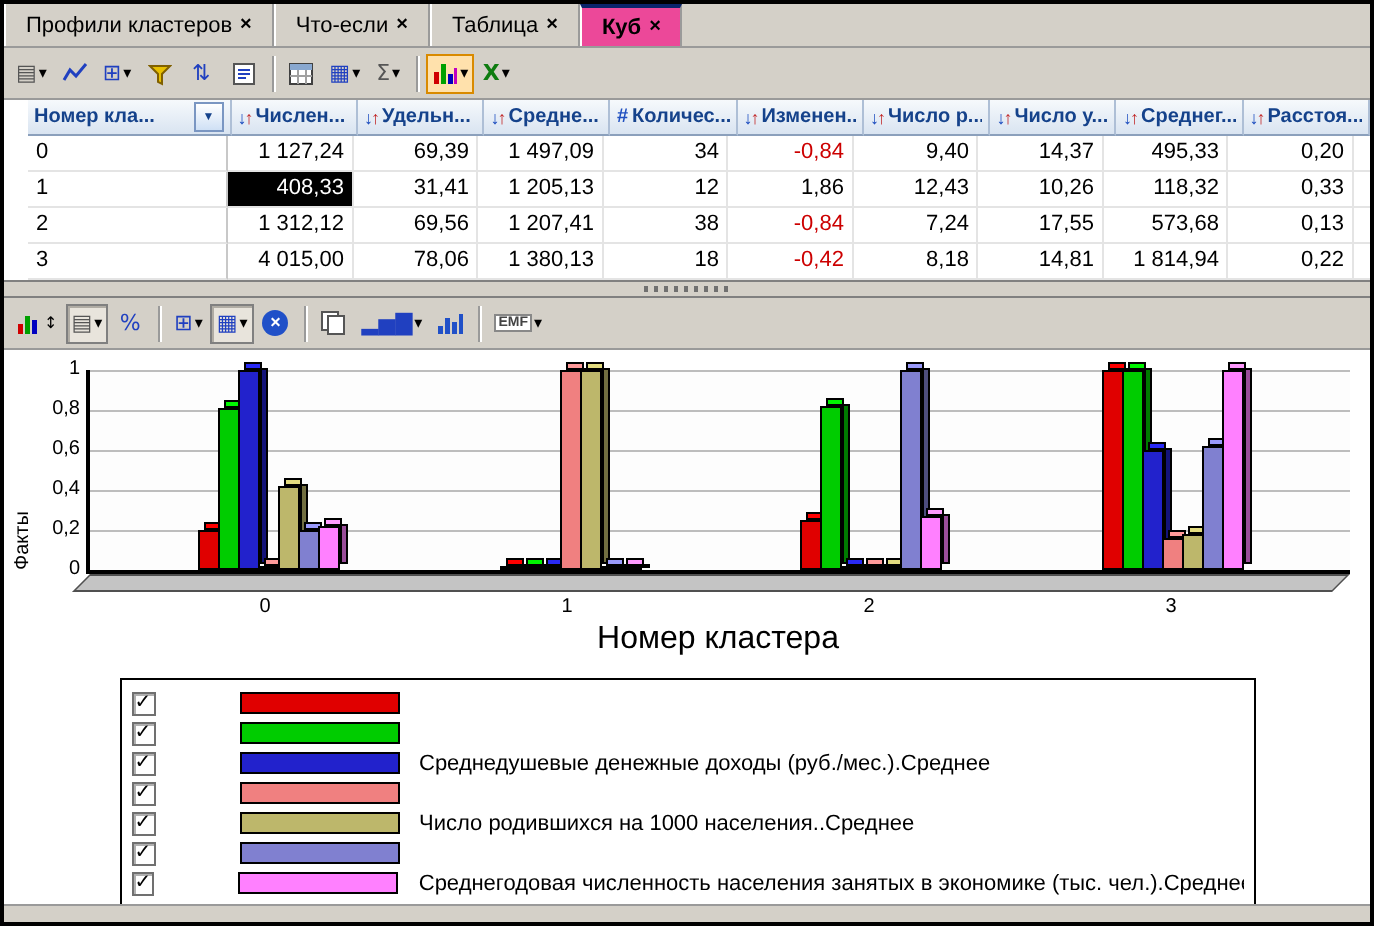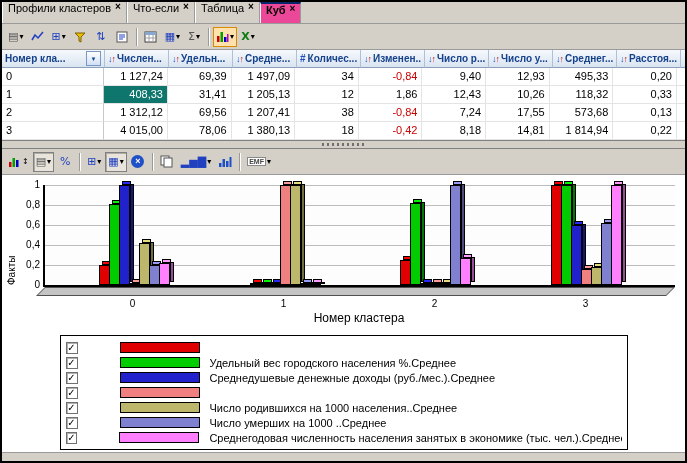--- a/index.html
+++ b/index.html
@@ -1,21 +1,21 @@
 <!DOCTYPE html>
 <html><head>
 <meta charset="utf-8">
 <style>
   html,body{margin:0;padding:0;}
   body{width:687px;height:463px;font-family:"Liberation Sans","DejaVu Sans",sans-serif;font-size:11px;background:#808080;}
   .window{width:687px;height:463px;box-sizing:border-box;border:2px solid #000;background:#d4d0c8;display:flex;flex-direction:column;overflow:hidden;}
 
   
   .tabbar{height:21px;display:flex;align-items:stretch;background:#d4d0c8;border-bottom:1px solid #9a9a9a;}
-  .tab{display:flex;gap:4px;padding:0 5px;border-right:1px solid #9a9a9a;border-left:1px solid #fff;cursor:default;color:#000;}
+  .tab{display:flex;align-items:center;gap:4px;padding:0 10px;border-right:1px solid #9a9a9a;border-left:1px solid #fff;cursor:default;color:#000;}
   .tab .tclose{font-weight:bold;font-size:10px;line-height:10px;}
   .tab.active{background:#ec4899;font-weight:bold;border-top:2px solid #0a246a;}
 
   
   .toolbar{height:25px;display:flex;align-items:center;background:#d4d0c8;border-bottom:1px solid #9a9a9a;padding:0 3px;gap:1px;}
   .tbtn{height:20px;min-width:20px;display:inline-flex;align-items:center;justify-content:center;gap:1px;padding:0 2px;border:1px solid transparent;box-sizing:border-box;}
   .tbtn.pressed{border:1px solid #808080;background:#e8e4dc;box-shadow:inset 1px 1px 0 #b0aca4;}
   .tbtn.hl{border:1px solid #d98a00;background:#ffe1ac;}
   .dd{font-size:8px;color:#000;line-height:8px;}
   .tsep{width:1px;height:18px;background:#9a9a9a;box-shadow:1px 0 0 #fff;margin:0 3px;}
@@ -26,34 +26,34 @@
   .emf{font-size:7px;font-weight:bold;color:#444;border:1px solid #888;background:#fff;padding:0 1px;}
 
   
   .grid{background:#fff;}
   .grid-row{display:flex;}
   .hrow{height:18px;}
   .hcell{box-sizing:border-box;display:flex;align-items:center;gap:2px;padding:0 3px;height:18px;
          background:linear-gradient(#f6f9fc,#d9e4f1);border-right:1px solid #aebfd6;border-bottom:1px solid #8ba0bc;
          color:#15428b;font-weight:bold;font-size:10px;white-space:nowrap;overflow:hidden;}
   .hfill{flex:1;background:linear-gradient(#f6f9fc,#d9e4f1);border-bottom:1px solid #8ba0bc;}
-  .c0{width:103px;} .cn{width:64px;}
+  .c0{width:103px;margin-left:12px;} .cn{width:64px;}
   .hcell.first{justify-content:space-between;}
   .fbtn{width:13px;height:13px;border:1px solid #7a96c2;background:linear-gradient(#fff,#cfe0f5);color:#15428b;
         font-size:6px;display:flex;align-items:center;justify-content:center;}
   .hsort{display:inline-flex;letter-spacing:-1px;font-size:9px;font-weight:bold;}
   .hsort .dn{color:#2050c0;} .hsort .up{color:#c02020;}
   .hhash{color:#2050c0;font-weight:bold;font-size:10px;}
   .hlabel{overflow:hidden;text-overflow:clip;}
   .tcell{box-sizing:border-box;height:18px;line-height:17px;padding:0 4px;background:#fff;
          border-right:1px solid #e4e4e4;border-bottom:1px solid #e4e4e4;text-align:right;white-space:nowrap;overflow:hidden;}
   .tcell.idcell{text-align:left;border-right:1px solid #c8c8c8;}
   .tcell.fill{flex:1;border-right:none;}
   .tcell.neg{color:#cc0000;}
-  .tcell.sel{background:#0f766e;color:#fff;}
+  .tcell.sel{background:#000000;color:#fff;}
 
   
   .splitter{height:7px;background:#d4d0c8;border-top:1px solid #808080;border-bottom:1px solid #808080;
             display:flex;align-items:center;justify-content:center;}
   .sdots{width:44px;height:3px;background-image:repeating-linear-gradient(90deg,#707070 0 2px,transparent 2px 5px);}
 
   
   .chart-panel{flex:1;background:#fff;display:flex;flex-direction:column;overflow:hidden;border-bottom:1px solid #9a9a9a;}
   .chart-body{display:flex;align-items:flex-start;padding:10px 10px 0 4px;}
   .ylab{writing-mode:vertical-lr;transform:rotate(180deg);font-size:10px;color:#000;height:100px;display:flex;align-items:center;}
@@ -63,21 +63,21 @@
   .plot{height:100px;border-left:2px solid #000;border-bottom:2px solid #000;background:#fdfdfd;
         background-image:repeating-linear-gradient(to top,transparent 0 19px,#bdbdbd 19px 20px);
         display:flex;align-items:flex-end;justify-content:space-around;padding:0 14px;}
   .bar-group{display:flex;align-items:flex-end;}
   .bar{position:relative;width:11px;margin-right:-1px;box-sizing:border-box;border:1px solid #000;}
   .bar::before{content:"";position:absolute;width:4px;height:100%;right:-5px;top:-2px;background:inherit;filter:brightness(.6);border:1px solid #000;box-sizing:border-box;}
   .bar::after{content:"";position:absolute;width:100%;height:4px;top:-5px;left:2px;background:inherit;filter:brightness(1.2);border:1px solid #000;box-sizing:border-box;}
   .floor{height:7px;background:#c4c4c4;border:1px solid #505050;transform:skewX(-45deg);transform-origin:top;margin-left:2px;}
   .xlabels{display:flex;justify-content:space-around;padding:0 14px;margin-top:2px;}
   .xlab{width:71px;text-align:center;font-size:10px;}
-  .xtitle{text-align:center;font-size:12px;margin-top:2px;}
+  .xtitle{text-align:center;font-size:16px;margin-top:2px;}
 
   
   .legend-box{width:556px;margin:10px auto 0 auto;border:1px solid #000;background:#fff;padding:4px 5px;}
   .lrow{display:flex;align-items:center;height:15px;}
   .cb{width:12px;height:12px;box-sizing:border-box;border:1px solid #707070;box-shadow:inset 1px 1px 0 #b0b0b0;
       background:#fff;font-size:10px;line-height:10px;text-align:center;margin-right:42px;font-family:"DejaVu Sans",sans-serif;}
   .swatch{width:78px;height:9px;border:1px solid #000;margin-right:10px;flex:none;}
   .llabel{font-size:11px;white-space:nowrap;overflow:hidden;}
 
   .statusbar{height:8px;background:#d4d0c8;}
@@ -241,21 +241,21 @@
     </div>
     <div>
         <div class="grid-row">
           <div class="tcell idcell c0">0</div>
           <div class="tcell cn">1 127,24</div>
           <div class="tcell cn">69,39</div>
           <div class="tcell cn">1 497,09</div>
           <div class="tcell cn">34</div>
           <div class="tcell cn neg">-0,84</div>
           <div class="tcell cn">9,40</div>
-          <div class="tcell cn">12,93</div>
+          <div class="tcell cn">14,37</div>
           <div class="tcell cn">495,33</div>
           <div class="tcell cn">0,20</div>
           <div class="tcell fill"></div>
         </div>
         <div class="grid-row">
           <div class="tcell idcell c0">1</div>
           <div class="tcell cn sel">408,33</div>
           <div class="tcell cn">31,41</div>
           <div class="tcell cn">1 205,13</div>
           <div class="tcell cn">12</div>
@@ -415,40 +415,38 @@
     </div>
     <div class="legend-box">
       <div>
           <div class="lrow">
             <span class="cb">✓</span>
             <span class="swatch" style="background: rgb(224, 0, 0);"></span>
           </div>
           <div class="lrow">
             <span class="cb">✓</span>
             <span class="swatch" style="background: rgb(0, 204, 0);"></span>
-            <span class="llabel">Удельный вес городского населения %.Среднее</span>
           </div>
           <div class="lrow">
             <span class="cb">✓</span>
             <span class="swatch" style="background: rgb(34, 34, 204);"></span>
             <span class="llabel">Среднедушевые денежные доходы (руб./мес.).Среднее</span>
           </div>
           <div class="lrow">
             <span class="cb">✓</span>
             <span class="swatch" style="background: rgb(240, 128, 128);"></span>
           </div>
           <div class="lrow">
             <span class="cb">✓</span>
             <span class="swatch" style="background: rgb(189, 183, 107);"></span>
             <span class="llabel">Число родившихся на 1000 населения..Среднее</span>
           </div>
           <div class="lrow">
             <span class="cb">✓</span>
             <span class="swatch" style="background: rgb(128, 128, 208);"></span>
-            <span class="llabel">Число умерших на 1000 ..Среднее</span>
           </div>
           <div class="lrow">
             <span class="cb">✓</span>
             <span class="swatch" style="background: rgb(255, 128, 255);"></span>
             <span class="llabel">Среднегодовая численность населения занятых в экономике (тыс. чел.).Среднее</span>
           </div>
         </div>
     </div>
   </div>
 

